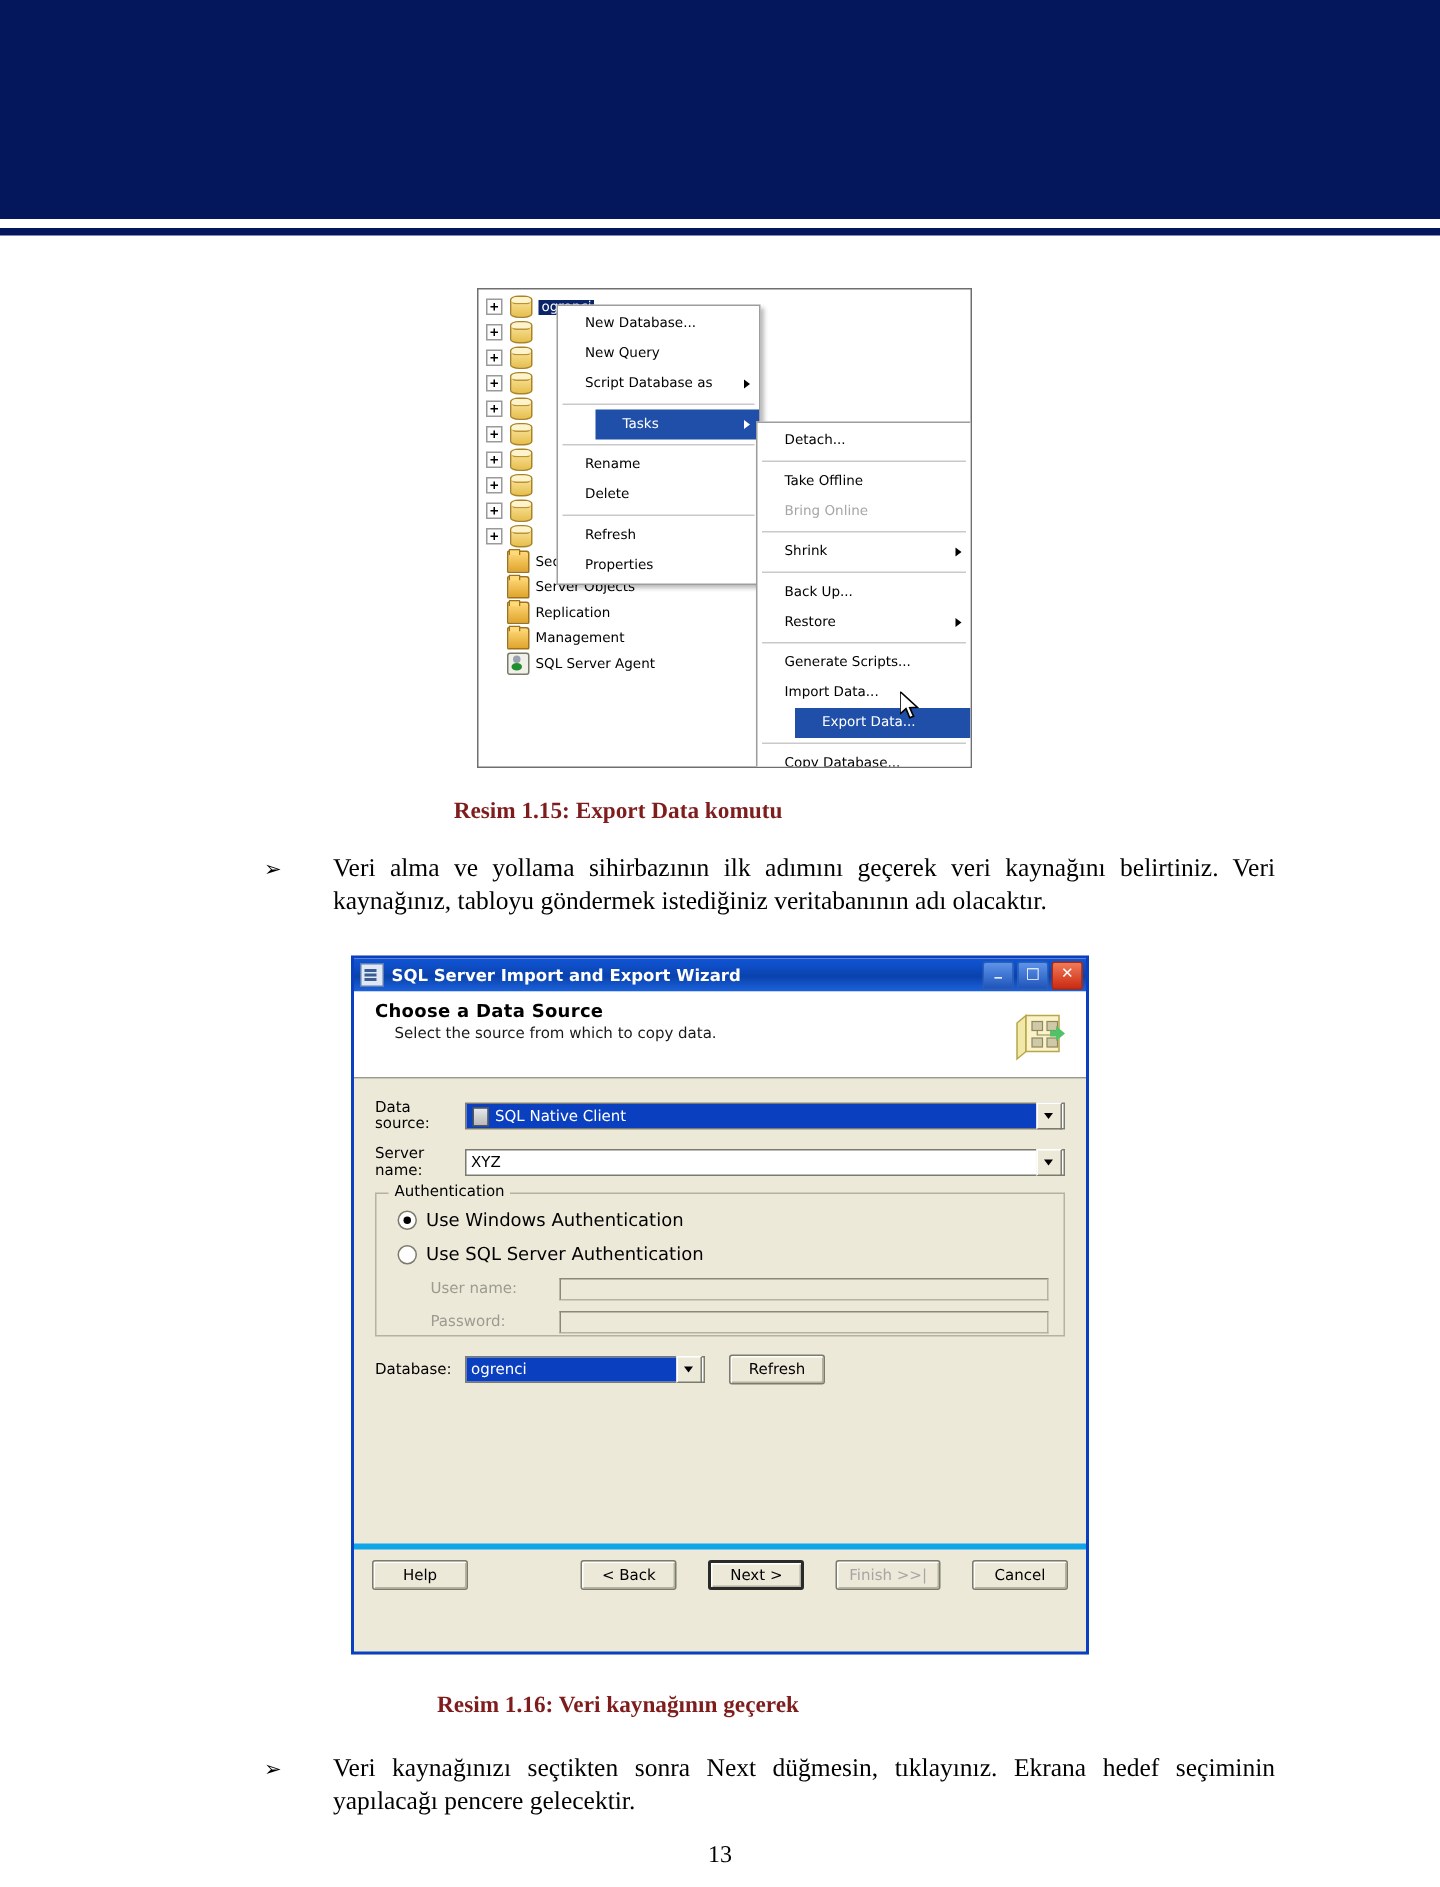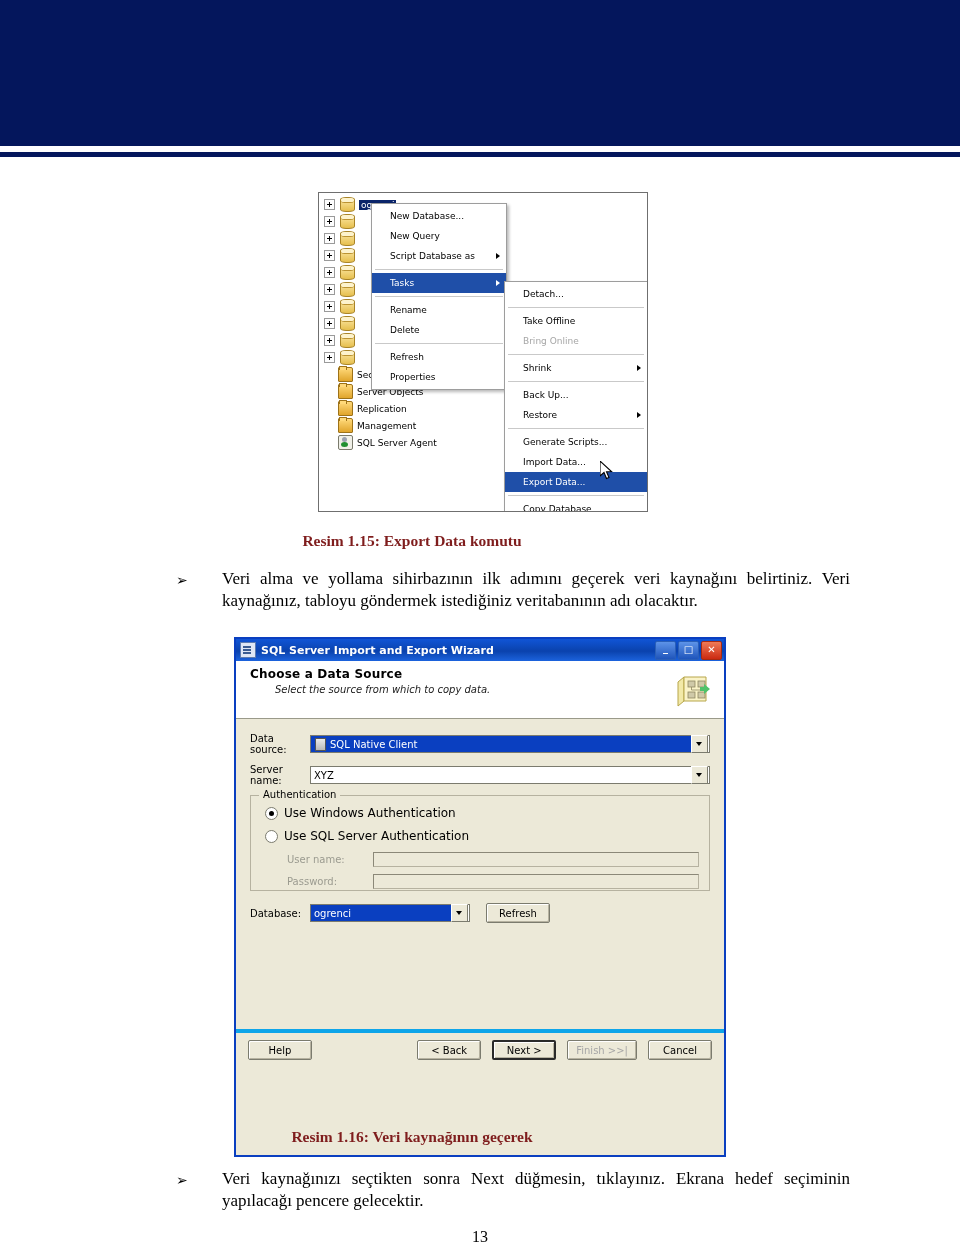--- a/index.html
+++ b/index.html
@@ -167,20 +167,21 @@
     display: flex;
     align-items: center;
     padding: 0 6px 0 18px;
     white-space: nowrap;
     position: relative;
     color: #000;
   }
   .mi.hl {
     background: #1f4fa8;
     color: #ffffff;
+    margin-left: 25px;
   }
   .mi.disabled { color: #a6a6a6; }
   .mi .arrow {
     position: absolute;
     right: 6px;
     width: 0; height: 0;
     border-left: 4px solid currentColor;
     border-top: 3.5px solid transparent;
     border-bottom: 3.5px solid transparent;
   }
@@ -222,21 +223,21 @@
     font-size: 14px;
     color: #000;
   }
 
   
   .figure2 {
     position: absolute;
     left: 234px;
     top: 637px;
     width: 492px;
-    height: 520px;
+    height: 466px;
     background: #ece9d8;
     border: 2px solid #0a3fc0;
     box-sizing: border-box;
     font-family: "DejaVu Sans", sans-serif;
     font-size: 10px;
     color: #000;
     overflow: hidden;
   }
   .titlebar {
     height: 22px;
@@ -297,23 +298,22 @@
     box-sizing: border-box;
   }
   .wiz-h1 {
     font-size: 12px;
     font-weight: bold;
     letter-spacing: 0.2px;
   }
   .wiz-h2 {
     font-size: 10px;
     margin-top: 3px;
-    margin-left: 25px;
+    margin-left: 13px;
     color: #1a1a1a;
-    font-style: italic;
   }
   .wiz-header-icon {
     position: absolute;
     right: 12px; top: 7px;
     width: 42px; height: 42px;
   }
 
   .wiz-body {
     position: relative;
     height: 348px;
@@ -458,21 +458,21 @@
     left: 0; right: 0; bottom: 0;
     height: 38px;
     border-top: 4px solid #0ea5e9;
     display: flex;
     align-items: center;
     padding: 0 12px;
     box-sizing: border-box;
     background: #ece9d8;
   }
   .footer-spacer { flex: 1 1 auto; }
-  .footer-right { display: flex; gap: 11px; }
+  .footer-right { display: flex; gap: 21px; }
 
   .page-number {
     position: absolute;
     left: 0;
     top: 1228px;
     width: 960px;
     text-align: center;
     font-family: "Liberation Serif", serif;
     font-size: 16px;
     color: #000;

